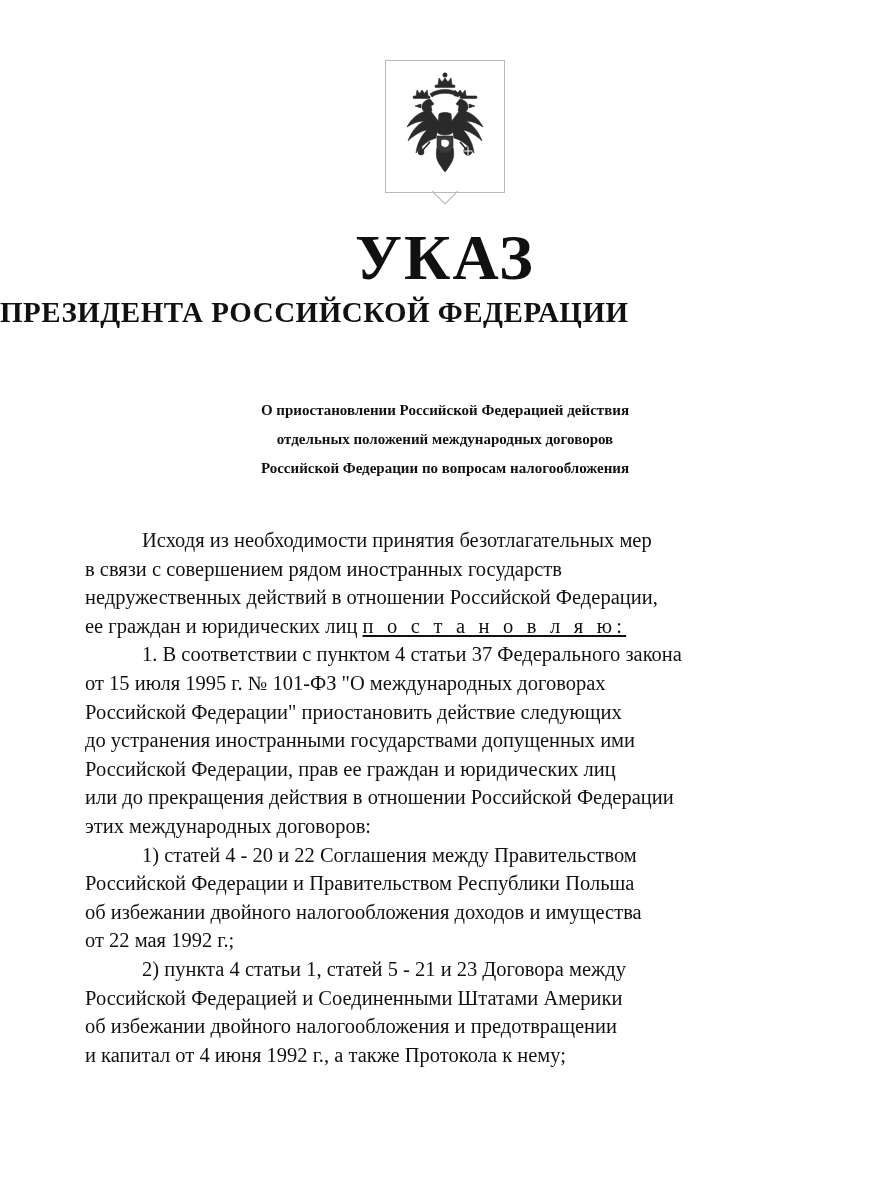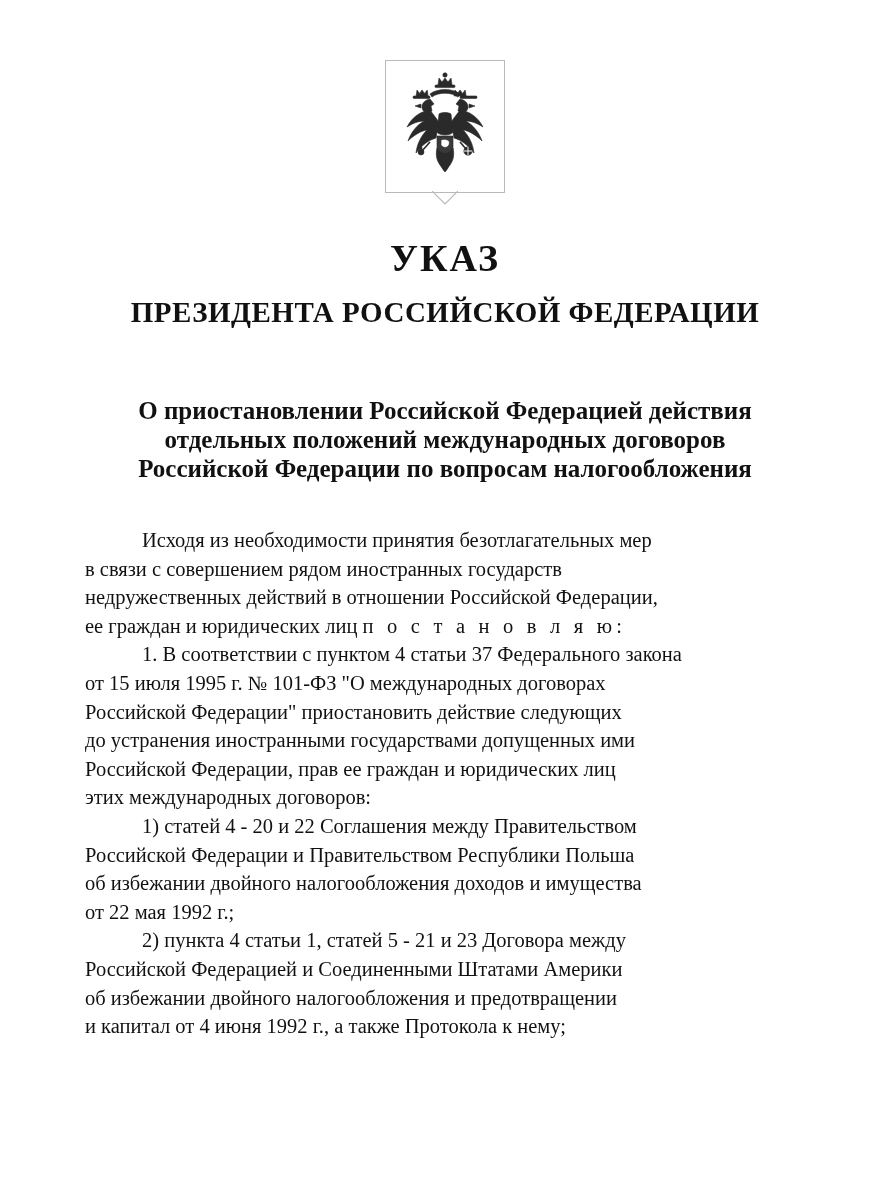--- a/index.html
+++ b/index.html
@@ -71,45 +71,44 @@
     height: 112px;
   }
 
   
   .doc-title {
     position: absolute;
     top: 231px;
     left: 0;
     width: 890px;
     text-align: center;
-    font-size: 38px;
+    font-size: 64px;
     line-height: 54px;
     font-weight: 700;
     letter-spacing: 2px;
   }
   .doc-subtitle {
     position: absolute;
     top: 298px;
     left: 0;
     width: 890px;
-    text-align: center;
     font-size: 29px;
     line-height: 29px;
     font-weight: 700;
     letter-spacing: 0.5px;
   }
 
   
   .heading-block {
     position: absolute;
     top: 396px;
     left: 0;
     width: 890px;
     text-align: center;
-    font-size: 25px;
+    font-size: 15px;
     line-height: 29px;
     font-weight: 700;
   }
   .heading-block div { white-space: nowrap; }
 
   
   .body-text {
     position: absolute;
     top: 526px;
     left: 85px;
@@ -135,20 +134,21 @@
     content: "";
     display: inline-block;
     width: 100%;
   }
   .para .line.first { text-indent: 57px; }
   .para .line.last::after { content: none; width: 0; }
   .para .line.last { text-align: left; }
 
   .sp {
     letter-spacing: 4.2px;
+    text-decoration: underline;
   }
 </style>
 </head>
 <body>
 
 <div class="page">
 
   <div class="emblem-wrap">
     <div class="emblem-frame">
       <svg class="emblem-svg" viewBox="0 0 96 112" xmlns="http://www.w3.org/2000/svg" aria-hidden="true">
@@ -221,20 +221,21 @@
       <span class="line">недружественных действий в отношении Российской Федерации,</span>
       <span class="line last"><span>ее граждан и юридических лиц </span><span class="sp">п о с т а н о в л я ю:</span></span>
     </p>
 
     <p class="para">
       <span class="line first">1. В соответствии с пунктом 4 статьи 37 Федерального закона</span>
       <span class="line">от 15 июля 1995 г. № 101-ФЗ "О международных договорах</span>
       <span class="line">Российской Федерации" приостановить действие следующих</span>
       <span class="line">до устранения иностранными государствами допущенных ими</span>
       <span class="line">Российской Федерации, прав ее граждан и юридических лиц</span>
+      <span class="line">или до прекращения действия в отношении Российской Федерации</span>
       <span class="line last">этих международных договоров:</span>
     </p>
 
     <p class="para">
       <span class="line first">1) статей 4 - 20 и 22 Соглашения между Правительством</span>
       <span class="line">Российской Федерации и Правительством Республики Польша</span>
       <span class="line">об избежании двойного налогообложения доходов и имущества</span>
       <span class="line last">от 22 мая 1992 г.;</span>
     </p>
 

